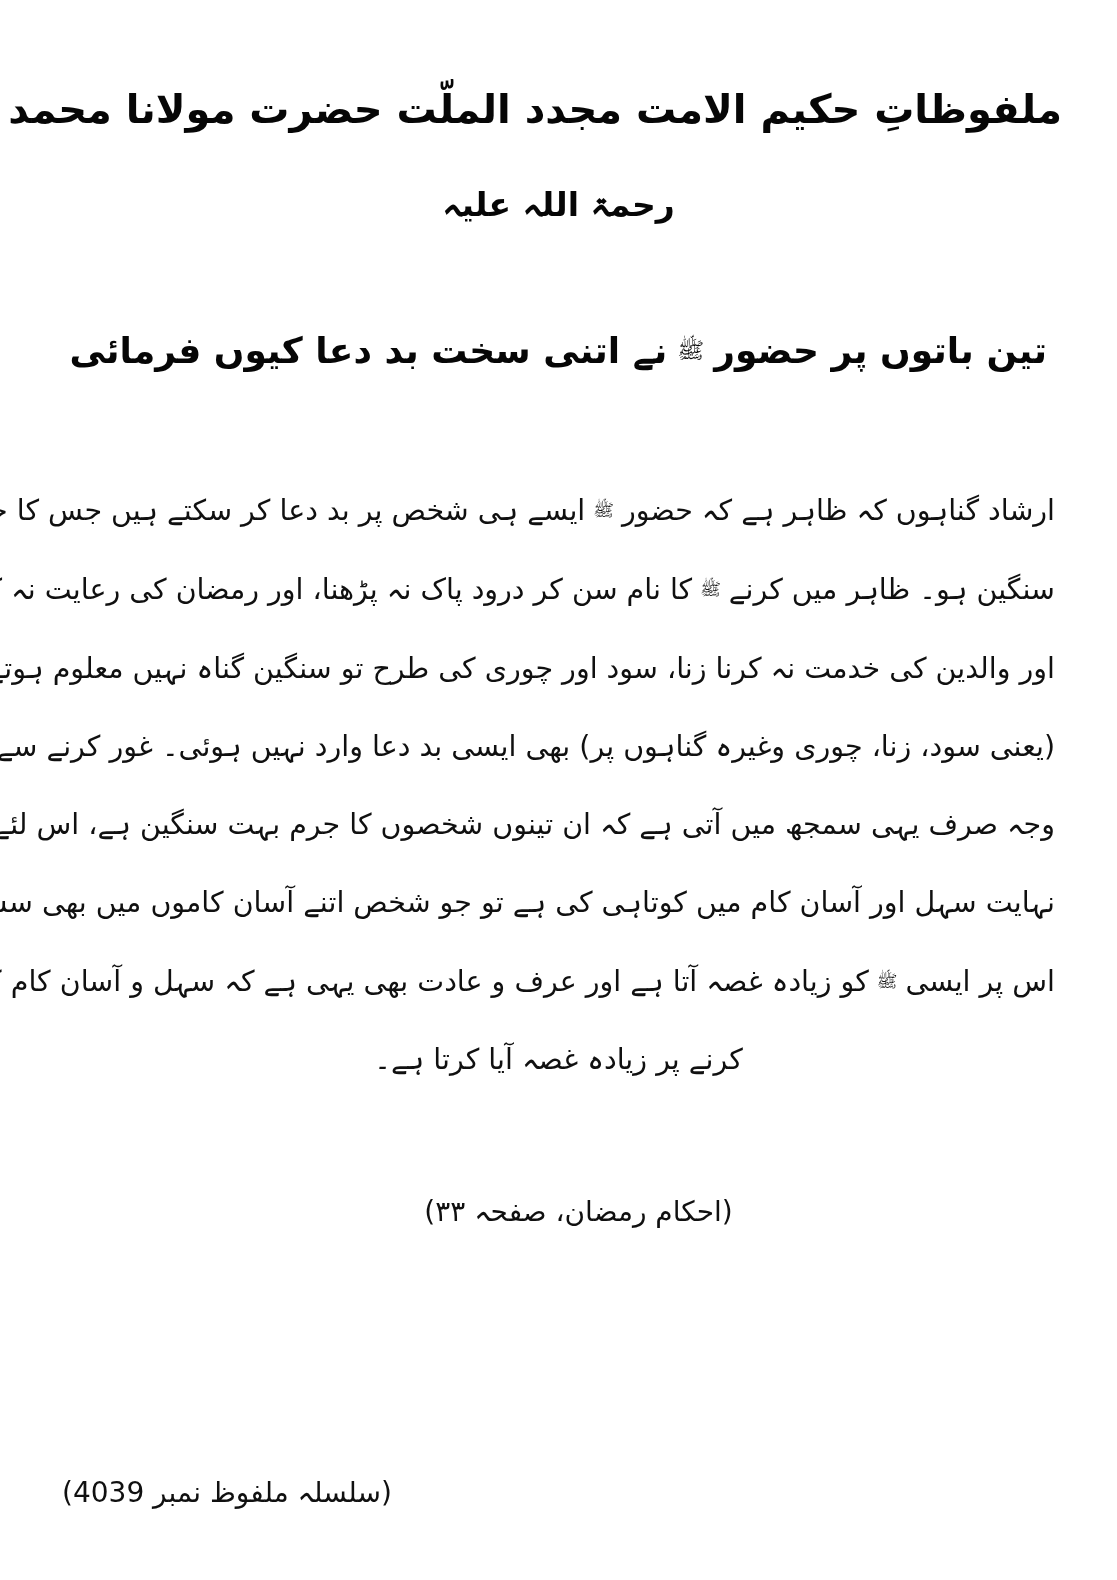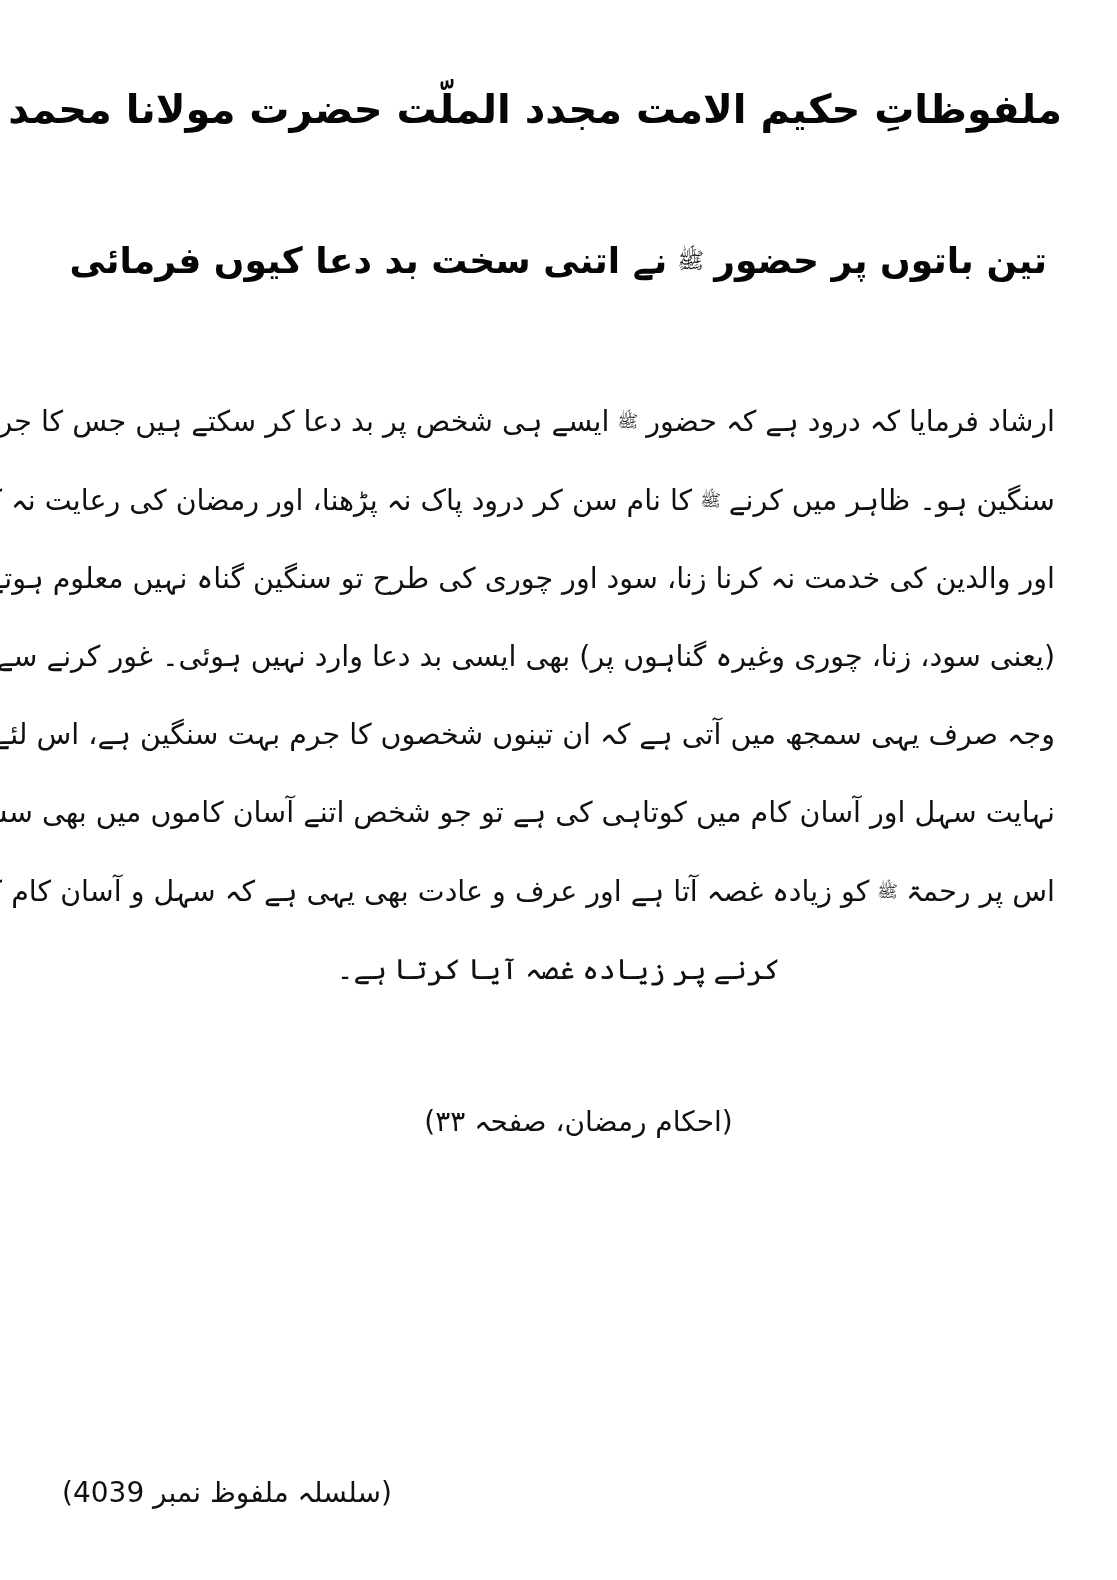--- a/index.html
+++ b/index.html
@@ -88,21 +88,20 @@
     text-align-last: justify;
     font-size: 28.5px;
     line-height: 78px;
     color: #101010;
     white-space: nowrap;
     margin: 0;
   }
   .body-line.last {
     text-align: center;
     text-align-last: center;
-    font-family: Liberation Serif, serif;
   }
   .body-line .honorific {
     font-size: 0.6em;
     vertical-align: 0.25em;
     padding: 0 8px;
   }
 
   
   .citation-block {
     margin-top: 92px;
@@ -137,48 +136,49 @@
     margin: 0;
   }
 </style>
 </head>
 <body>
 
 <div class="page">
 
   <div class="title-block">
     <h1 class="doc-title">ملفوظاتِ حکیم الامت مجدد الملّت حضرت مولانا محمد اشرف علی تھانوی</h1>
+    <div class="doc-subtitle">رحمۃ اللہ علیہ</div>
   </div>
 
   <div class="heading-block">
     <h2 class="doc-heading">
       <span>تین باتوں پر حضور</span><span class="honorific">ﷺ</span><span>نے اتنی سخت بد دعا کیوں فرمائی</span>
     </h2>
   </div>
 
   <div class="body-block">
 
     <p class="body-line">
-      <span>ارشاد فرمایا کہ درود ہے کہ حضور</span><span class="honorific">ﷺ</span><span>ایسے ہی شخص پر بد دعا کر سکتے ہیں جس کا جرم بہت</span>
+      <span>ارشاد گناہوں کہ ظاہر ہے کہ حضور</span><span class="honorific">ﷺ</span><span>ایسے ہی شخص پر بد دعا کر سکتے ہیں جس کا جرم بہت</span>
     </p>
 
     <p class="body-line">
       <span>سنگین ہو۔ ظاہر میں کرنے</span><span class="honorific">ﷺ</span><span>کا نام سن کر درود پاک نہ پڑھنا، اور رمضان کی رعایت نہ کرنا</span>
     </p>
 
     <p class="body-line">اور والدین کی خدمت نہ کرنا زنا، سود اور چوری کی طرح تو سنگین گناہ نہیں معلوم ہوتے مگر ان پر</p>
 
     <p class="body-line">(یعنی سود، زنا، چوری وغیرہ گناہوں پر) بھی ایسی بد دعا وارد نہیں ہوئی۔ غور کرنے سے اس کی</p>
 
     <p class="body-line">وجہ صرف یہی سمجھ میں آتی ہے کہ ان تینوں شخصوں کا جرم بہت سنگین ہے، اس لئے کہ انہوں نے</p>
 
     <p class="body-line">نہایت سہل اور آسان کام میں کوتاہی کی ہے تو جو شخص اتنے آسان کاموں میں بھی سستی کرتا ہے</p>
 
     <p class="body-line">
-      <span>اس پر رحمۃ</span><span class="honorific">ﷺ</span><span>کو زیادہ غصہ آتا ہے اور عرف و عادت بھی یہی ہے کہ سہل و آسان کام کے نہ</span>
+      <span>اس پر ایسی</span><span class="honorific">ﷺ</span><span>کو زیادہ غصہ آتا ہے اور عرف و عادت بھی یہی ہے کہ سہل و آسان کام کے نہ</span>
     </p>
 
     <p class="body-line last">کرنے پر زیادہ غصہ آیا کرتا ہے۔</p>
 
   </div>
 
   <div class="citation-block">
     <p class="citation">(احکام رمضان، صفحہ ۳۳)</p>
   </div>
 

